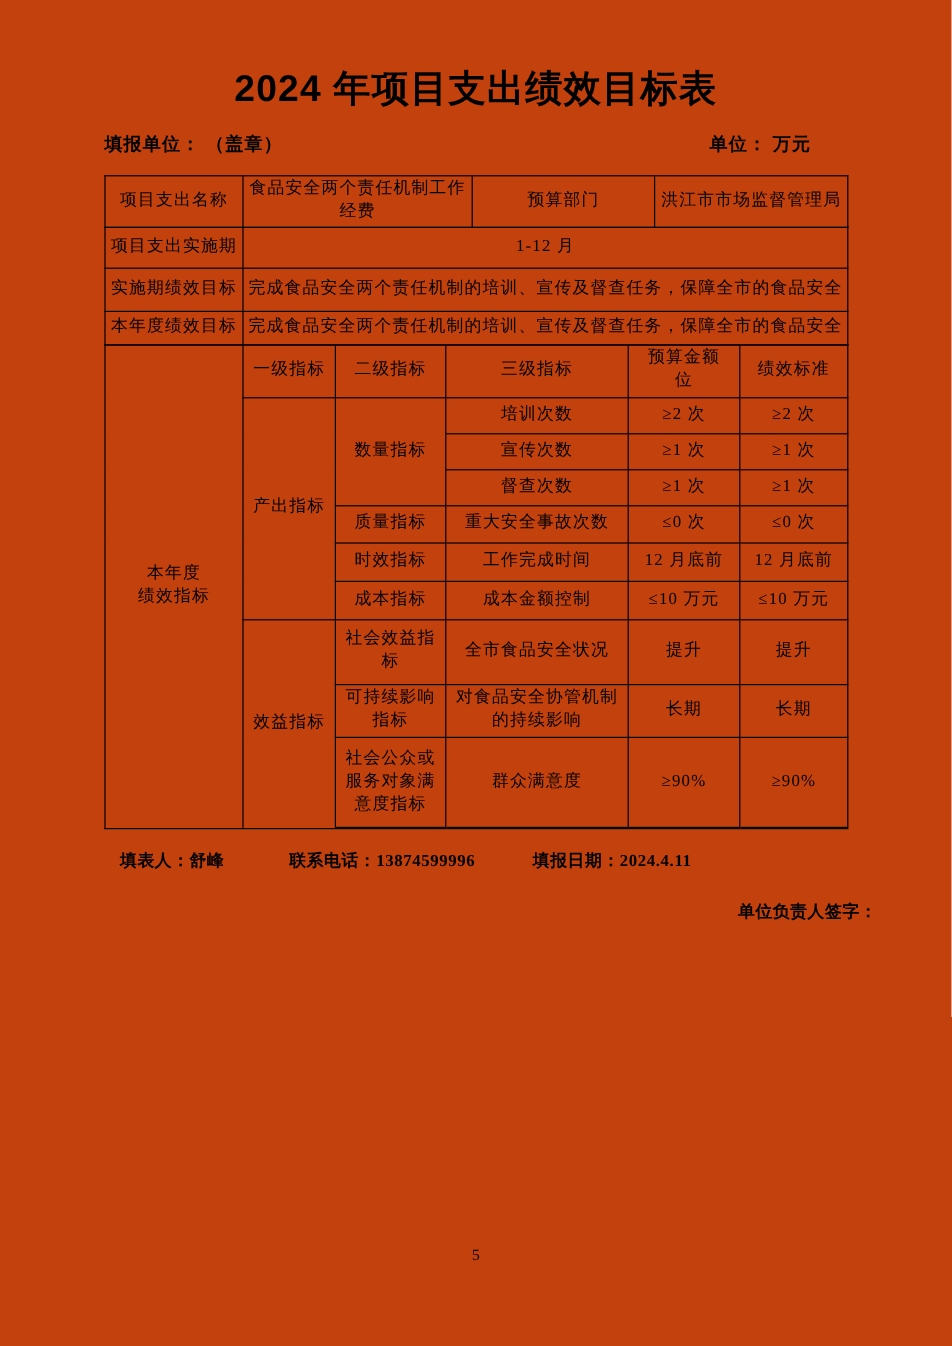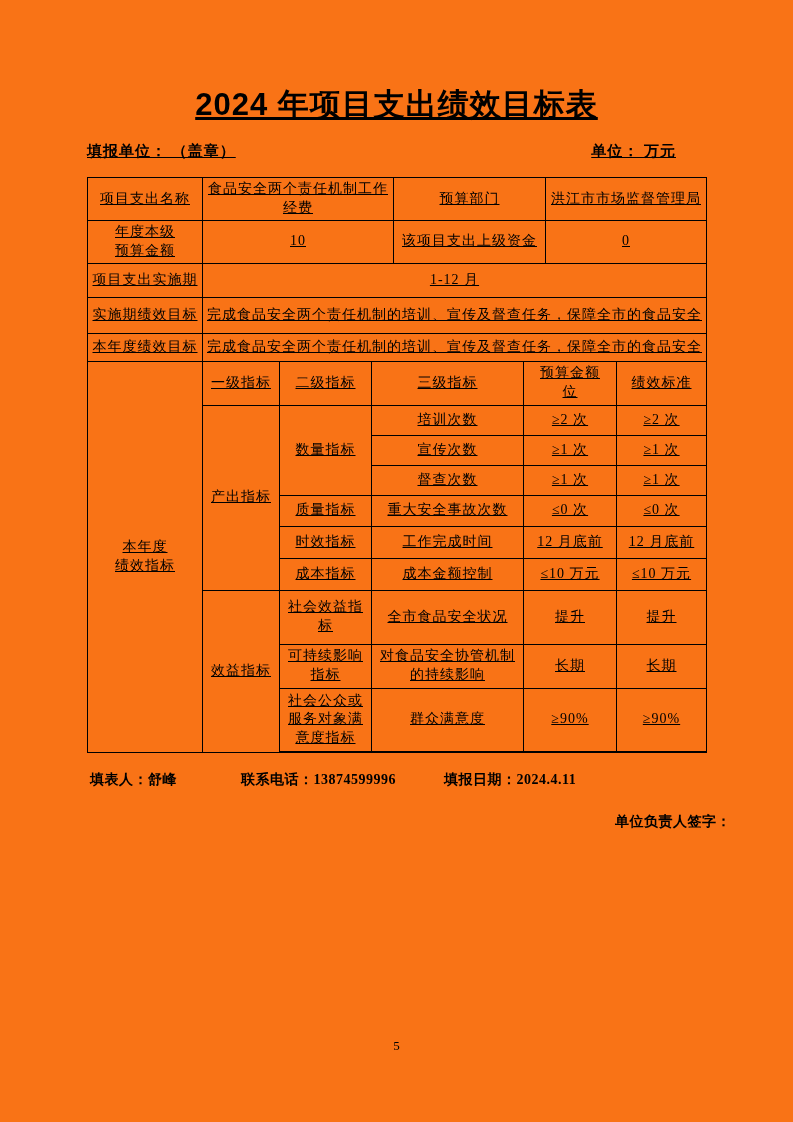--- a/index.html
+++ b/index.html
@@ -5,24 +5,23 @@
   * { margin: 0; padding: 0; box-sizing: border-box; }
   html, body { background: #ffffff; }
   body {
     font-family: "Liberation Serif", "DejaVu Serif", serif;
     color: #000;
   }
   .sheet {
     position: relative;
     width: 793px;
     height: 1122px;
-    background: #f97316;
-    padding-top: 88px;
+    background: #c2410c;
+    padding-top: 57px;
     overflow: hidden;
-    text-decoration: underline;
   }
   .title {
     font-family: "Liberation Sans", "DejaVu Sans", sans-serif;
     font-weight: 700;
     font-size: 31px;
     letter-spacing: 1px;
     text-align: center;
     line-height: 1.1;
   }
   .meta {
@@ -59,21 +58,21 @@
   .footer {
     position: relative;
     width: 640px;
     margin: 18px 0 0 87px;
     height: 20px;
     font-weight: 700;
     font-size: 14px;
     letter-spacing: 0.5px;
   }
   .footer span { position: absolute; top: 0; white-space: nowrap; }
-  .footer .f1 { left: 3px; }
+  .footer .f1 { left: 13px; }
   .footer .f2 { left: 154px; }
   .footer .f3 { left: 357px; text-align: center; }
   .footer .f4 { left: 528px; margin-top: 42px; }
   .pagenum {
     position: absolute;
     left: 0; right: 0;
     top: 1038px;
     text-align: center;
     font-size: 13px;
   }
@@ -98,27 +97,20 @@
           <col style="width:191px">
           <col style="width:152px">
           <col style="width:161px">
         </colgroup>
       <tbody>
           <tr style="height:42px">
         <td>项目支出名称</td>
         <td class="left-text">食品安全两个责任机制工作经费</td>
         <td>预算部门</td>
         <td>洪江市市场监督管理局</td>
-      </tr>
-      <tr style="height:40px">
-        <td class="ws">年度本级
-预算金额</td>
-        <td>10</td>
-        <td>该项目支出上级资金</td>
-        <td>0</td>
       </tr>
     </tbody>
       </table>
 
     <table class="tbl t2">
       <colgroup>
           <col style="width:115px">
           <col style="width:504px">
         </colgroup>
       <tbody>
@@ -201,21 +193,21 @@
         <td>提升</td>
       </tr>
       <tr style="height:44px">
         <td class="ws">可持续影响
 指标</td>
         <td class="ws">对食品安全协管机制
 的持续影响</td>
         <td>长期</td>
         <td>长期</td>
       </tr>
-      <tr class="last" style="height:64px">
+      <tr class="last" style="height:76px">
         <td class="ws">社会公众或
 服务对象满
 意度指标</td>
         <td>群众满意度</td>
         <td>≥90%</td>
         <td class="low">≥90%</td>
       </tr>
     </tbody>
       </table>
   </div>

